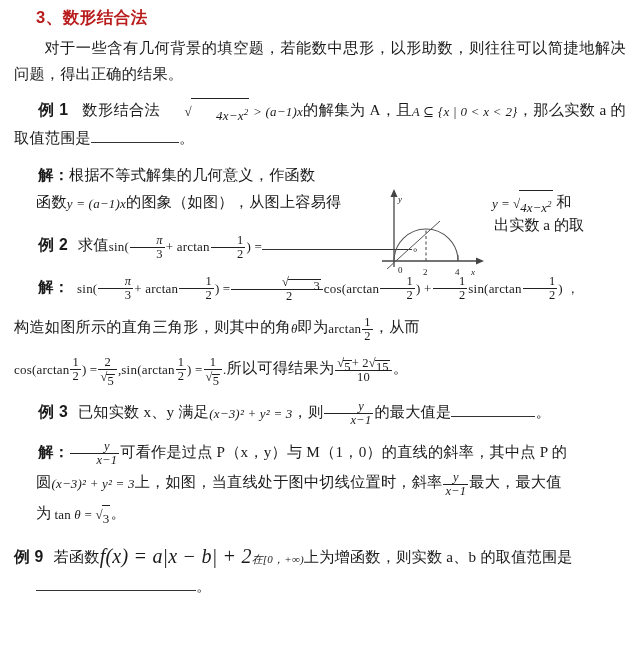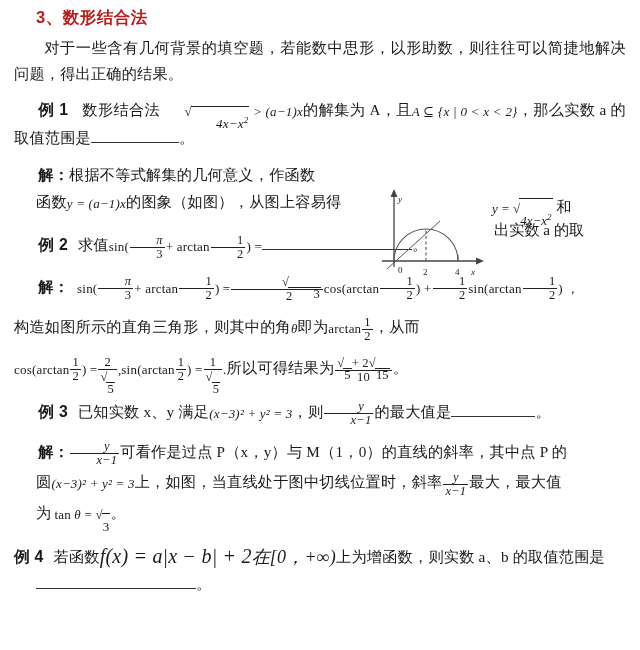--- a/index.html
+++ b/index.html
@@ -81,21 +81,21 @@
 
   
   .rad { display: inline-block; position: relative; white-space: nowrap; }
   .rad > .sign { font-style: normal; }
   .rad > .body {
     display: inline-block;
     border-top: 1px solid #222;
     padding: 0 1px 0 1px;
     margin-left: -1px;
     position: relative;
-    top: 12px;
+    top: 4px;
   }
   sup.exp { font-size: 9px; vertical-align: super; font-style: italic; }
 
   .blank {
     display: inline-block;
     border-bottom: 1px solid #333;
     vertical-align: baseline;
   }
   .blank.w1 { width: 88px; }
   .blank.w2 { width: 150px; }
@@ -107,21 +107,21 @@
     position: absolute;
     left: 378px;
     top: 178px;
     width: 108px;
     height: 98px;
   }
 
   .float-text {
     position: absolute;
     font-size: 15.2px;
-    line-height: 36px;
+    line-height: 26px;
   }
 </style>
 </head>
 <body>
 
 <div class="page">
 
   <div class="section-title">
     <span>3、</span><span>数形结合法</span>
   </div>
@@ -200,20 +200,20 @@
 
   <div class="para tight">
     <span>圆</span><span class="m">(x−3)² + y² = 3</span><span>上，如图，当直线处于图中切线位置时，斜率</span><span class="m"><span class="frac"><span class="num mi">y</span><span class="den mi">x−1</span></span></span><span>最大，最大值</span>
   </div>
 
   <div class="para tight">
     <span>为</span><span class="m" style="margin-left:3px;"><span class="up" style="font-style:normal;">tan</span> <span class="mi">θ</span> <span class="up">=</span> <span class="rad"><span class="sign">√</span><span class="body up">3</span></span></span><span>。</span>
   </div>
 
   <div class="para" style="margin-top:15px;">
-    <span class="ex-label">例 4</span>
-    <span style="margin-left:6px;">若函数</span><span class="m" style="font-size:20px;"><span>f(x) = a|x − b| + 2</span></span><span class="m" style="font-size:18px;"><span>在[0，+∞)</span></span><span>上为增函数，则实数 a、b 的取值范围是</span>
+    <span class="ex-label">例 9</span>
+    <span style="margin-left:6px;">若函数</span><span class="m" style="font-size:20px;"><span>f(x) = a|x − b| + 2</span></span><span class="m" style="font-size:11px;"><span>在[0，+∞)</span></span><span>上为增函数，则实数 a、b 的取值范围是</span>
   </div>
   <div class="para tight">
     <span class="blank w4"></span><span>。</span>
   </div>
 
 </div>
 
 </body></html>

